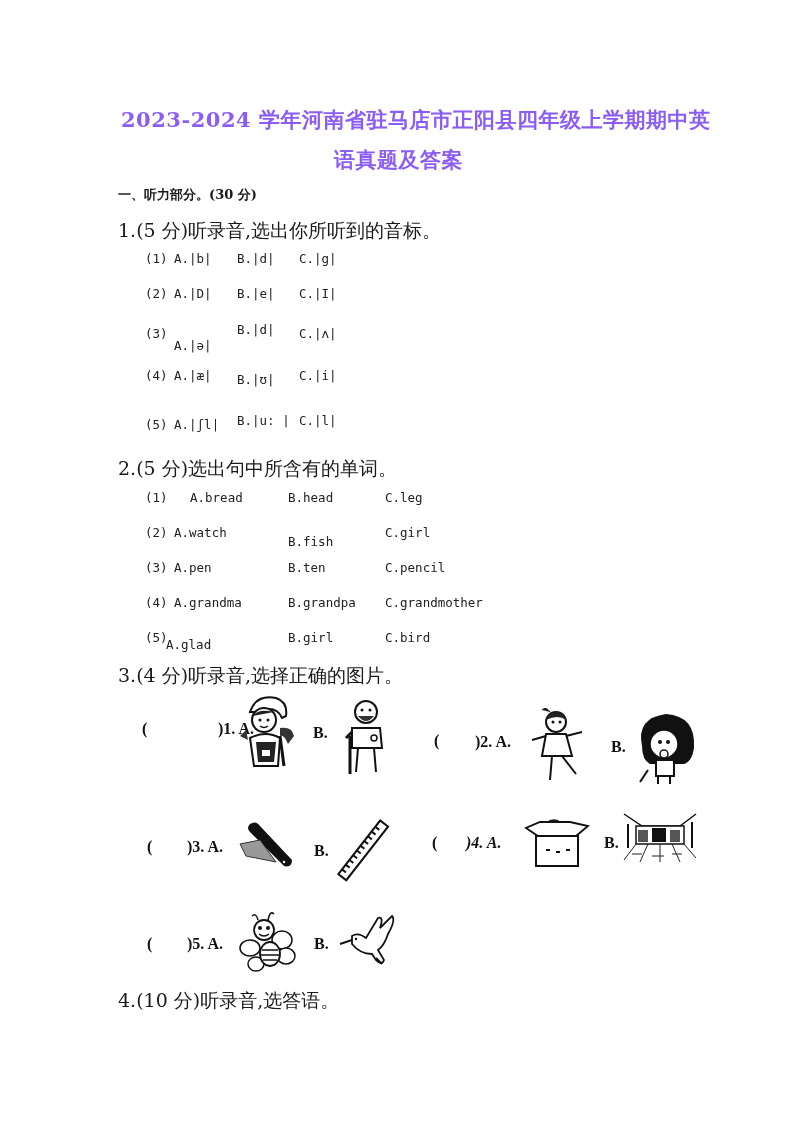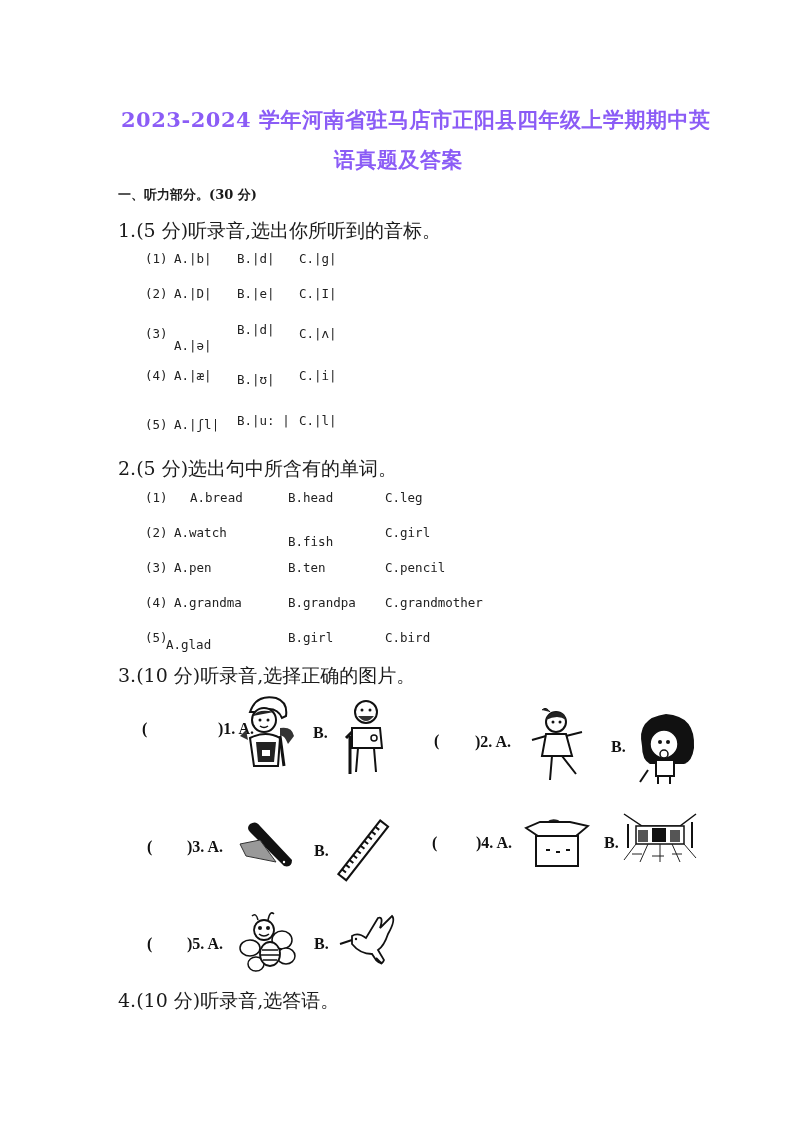--- a/index.html
+++ b/index.html
@@ -80,21 +80,21 @@
   <span class="abs opt" style="left:288px; top:595px;">B.grandpa</span>
   <span class="abs opt" style="left:385px; top:595px;">C.grandmother</span>
 </div>
 <div>
   <span class="abs opt" style="left:145px; top:630px;">(5)</span>
   <span class="abs opt" style="left:166px; top:630px;margin-top:7px;">A.glad</span>
   <span class="abs opt" style="left:288px; top:630px;">B.girl</span>
   <span class="abs opt" style="left:385px; top:630px;">C.bird</span>
 </div>
 
-<div class="abs q" style="left:118px; top:663px;">3.(10 分)听录音,选择正确的图片。</div>
+<div class="abs q" style="left:118px; top:663px;">3.(4 分)听录音,选择正确的图片。</div>
 
 <span class="abs pic-label" style="left:142px; top:720px;">(</span>
 <span class="abs pic-label" style="left:186px; top:720px;margin-left:32px;">)1. A.</span>
 <svg class="pic" style="left:236px; top:690px;" width="60" height="80" viewBox="0 0 60 80">
   <path d="M14 22 Q20 4 40 8 Q52 12 50 26 L46 28 Q40 14 20 22 Z" fill="#fff" stroke="#111" stroke-width="2"></path>
   <circle cx="28" cy="30" r="12" fill="#fff" stroke="#111" stroke-width="2"></circle>
   <path d="M17 26 Q22 18 38 22" fill="#222"></path>
   <circle cx="24" cy="30" r="1.5" fill="#111"></circle>
     <circle cx="32" cy="30" r="1.5" fill="#111"></circle>
   <path d="M24 36 Q28 39 32 36" fill="none" stroke="#111" stroke-width="1.5"></path>
@@ -151,21 +151,21 @@
 </svg>
 <span class="abs pic-label" style="left:314px; top:842px;">B.</span>
 <svg class="pic" style="left:336px; top:814px;" width="56" height="74" viewBox="0 0 56 74">
   <g transform="rotate(-52 28 37)">
     <rect x="-6" y="31" width="68" height="10" fill="#fff" stroke="#111" stroke-width="2"></rect>
     <path d="M0 31 v5 M6 31 v5 M12 31 v5 M18 31 v5 M24 31 v5 M30 31 v5 M36 31 v5 M42 31 v5 M48 31 v5 M54 31 v5" stroke="#111" stroke-width="2"></path>
   </g>
 </svg>
 
 <span class="abs pic-label" style="left:432px; top:834px;">(</span>
-<span class="abs pic-label" style="left:476px; top:834px;">)4. A.</span>
+<span class="abs pic-label" style="left:466px; top:834px;font-style:italic;">)4. A.</span>
 <svg class="pic" style="left:522px; top:812px;" width="70" height="56" viewBox="0 0 70 56">
   <path d="M20 20 Q24 4 36 8 Q44 12 40 22 Z" fill="#222"></path>
   <circle cx="32" cy="16" r="6" fill="#fff" stroke="#111" stroke-width="1.5"></circle>
   <path d="M4 16 L16 24 L54 24 L66 14 L48 10 L18 10 Z" fill="#fff" stroke="#111" stroke-width="1.8"></path>
   <rect x="14" y="24" width="42" height="30" fill="#fff" stroke="#111" stroke-width="2"></rect>
   <path d="M24 38 h4 M34 40 h4 M44 38 h4" stroke="#111" stroke-width="2"></path>
 </svg>
 <span class="abs pic-label" style="left:604px; top:834px;">B.</span>
 <svg class="pic" style="left:622px; top:810px;" width="76" height="54" viewBox="0 0 76 54">
   <path d="M2 4 L20 16 L58 16 L74 4" fill="none" stroke="#111" stroke-width="1.5"></path>

